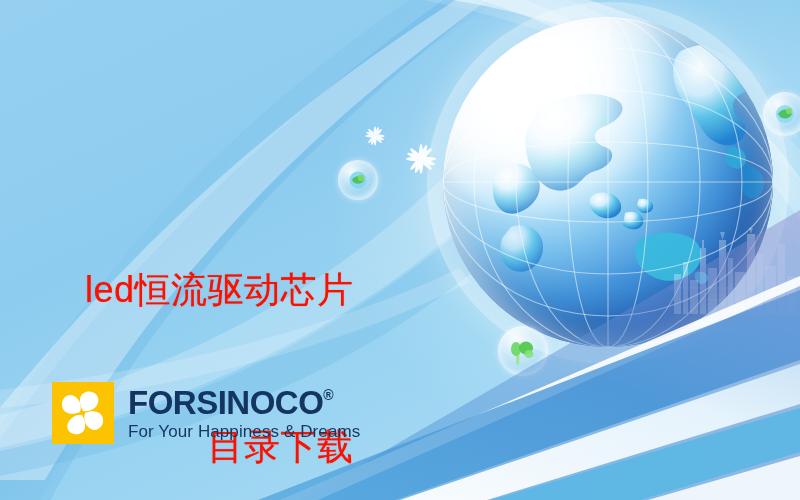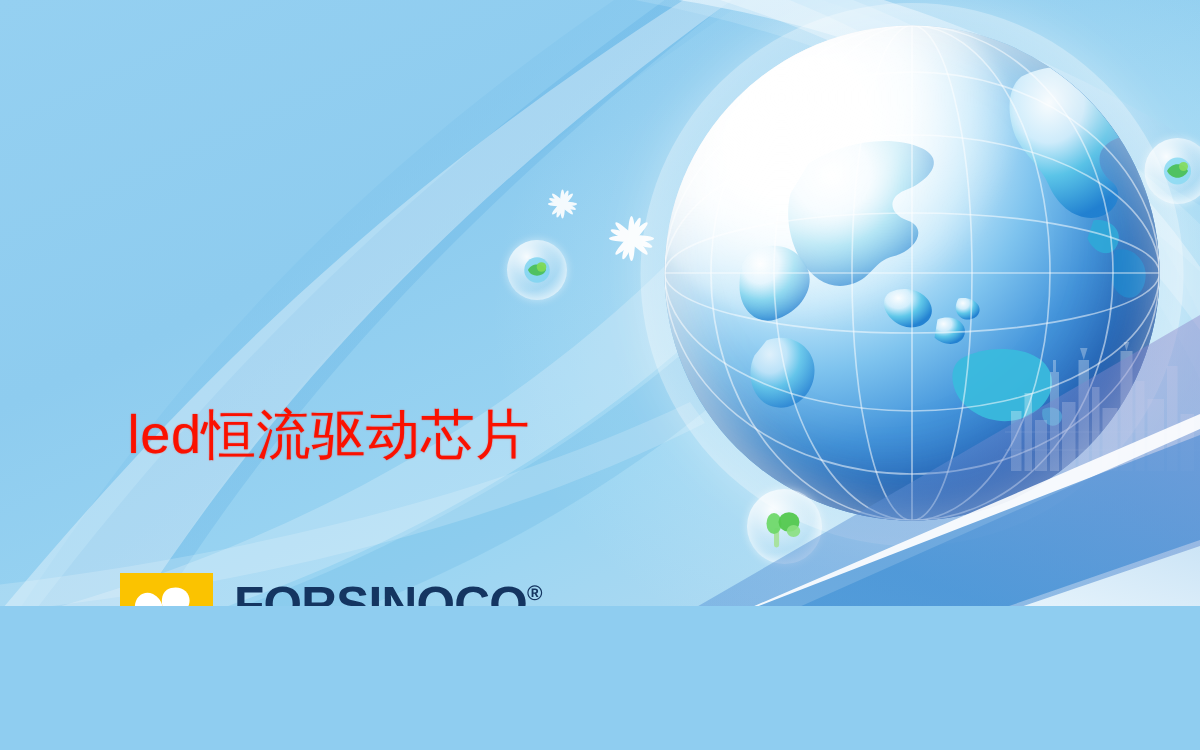--- a/index.html
+++ b/index.html
@@ -4,21 +4,21 @@
 <style>
   * { margin:0; padding:0; box-sizing:border-box; }
   html, body { width:800px; height:500px; overflow:hidden; }
   body {
     font-family:"Liberation Sans", sans-serif;
     background:#8FCDF0;
   }
 
   #poster {
     position:relative;
-    width:800px; height:404px;
+    width:800px; height:500px;
     overflow:hidden;
     background:
       radial-gradient(ellipse 520px 420px at 640px 210px, #BEE6F8 0%, rgba(190,230,248,0) 60%),
       linear-gradient(155deg, #95D0F1 0%, #8ECCEF 35%, #9BD5F2 65%, #BCDDF2 100%);
   }
 
   
   .arcs { position:absolute; inset:0; }
 
   
@@ -76,21 +76,21 @@
     font-size:36px;
     line-height:1.45;
     letter-spacing:.5px;
     white-space:pre;
     text-shadow:0 0 1px rgba(250,17,0,.6);
   }
   #headline .l1 { display:block; }
   #headline .l2 { display:block; margin-left:14px;text-align:right; }
 
   
-  #logo { position:absolute; left:80px; top:382px; display:flex; align-items:center; }
+  #logo { position:absolute; left:52px; top:382px; display:flex; align-items:center; }
   #logo-mark {
     position:relative; width:62px; height:62px;
     background:#FBC300; flex:0 0 auto;
   }
   #logo-text { margin-left:14px; }
   #brand {
     font-size:33px; font-weight:bold; color:#143561;
     letter-spacing:-0.5px; line-height:1; display:flex; align-items:flex-start;
   }
   #brand .reg { font-size:14px; font-weight:bold; line-height:1; margin-top:2px; }

